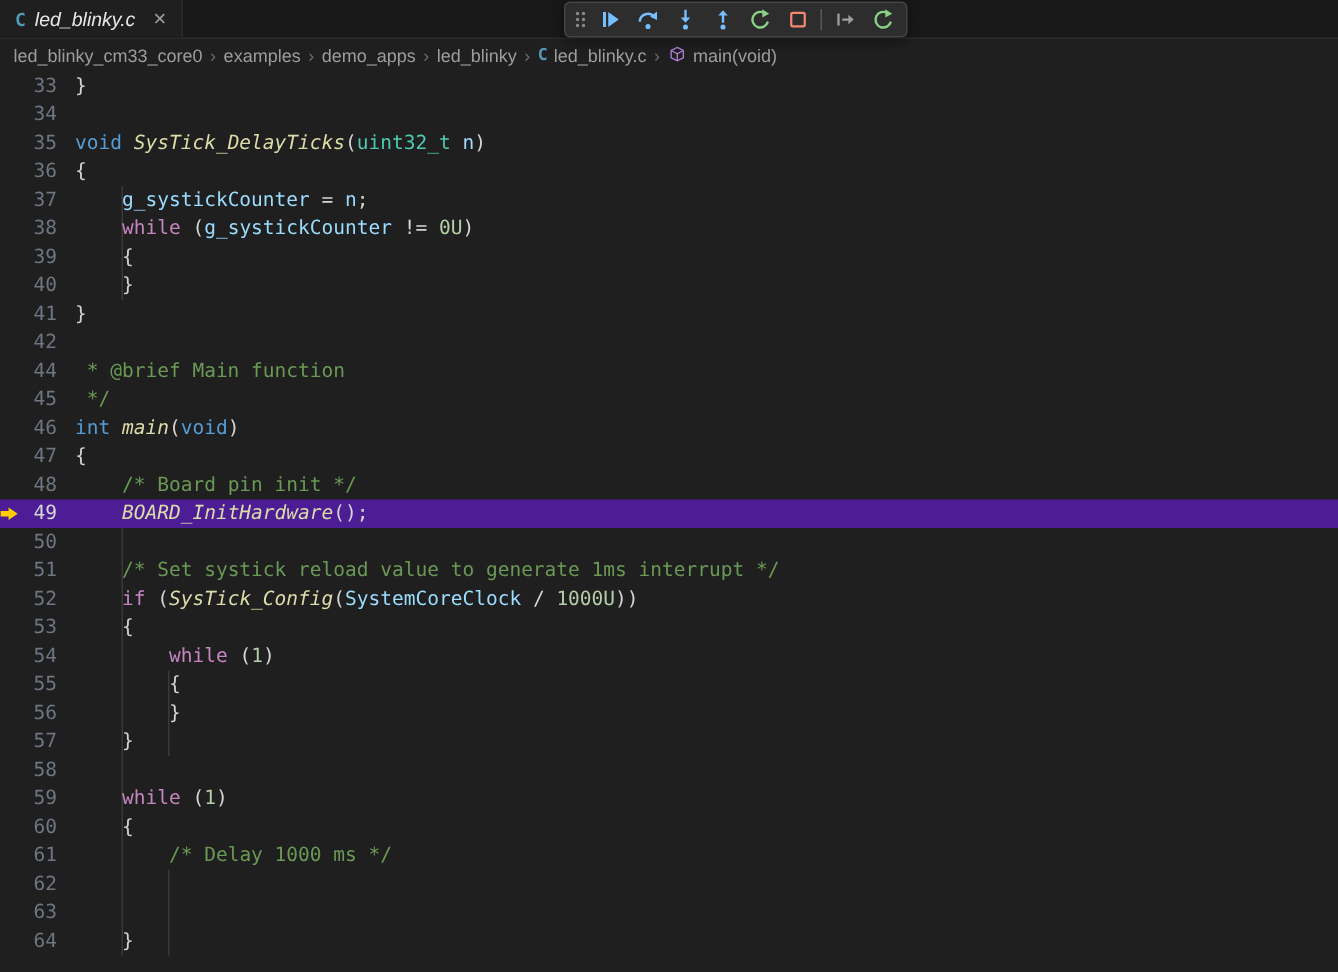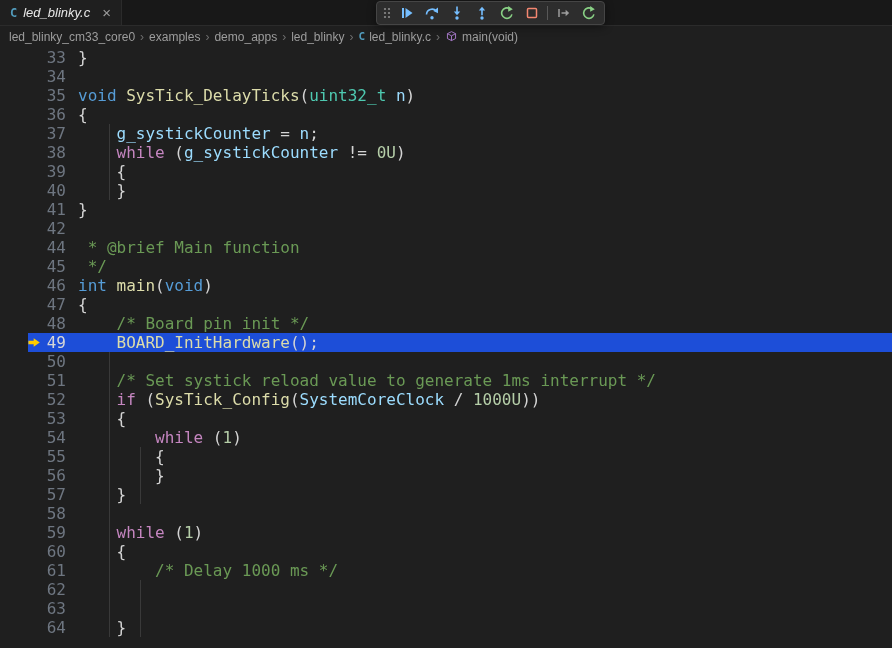--- a/index.html
+++ b/index.html
@@ -26,33 +26,33 @@
   
   .breadcrumb { height:22px; display:flex; align-items:center; padding-left:9px;
                 font-size:12px; color:#9d9d9d; background:#1f1f1f; }
   .crumb { display:flex; align-items:flex-start; gap:4px; cursor:pointer; }
   .crumb-sep { color:#6e6e6e; margin:0 5px; font-size:12px; }
   .method-icon { color:#b180d7; display:flex; }
   .breadcrumb .lang-icon { font-size:11px; }
 
   
   .editor { position:relative; height:600px; overflow:hidden;
-            font-family:"DejaVu Sans Mono","Liberation Mono",monospace; font-size:16px; color:#d4d4d4;margin-left:28px; }
+            font-family:"DejaVu Sans Mono","Liberation Mono",monospace; font-size:13px; color:#d4d4d4; }
   .lines { position:relative; z-index:1; }
   .code-row { display:flex; height:19px; line-height:19px; }
-  .code-row.current { background:#1d4ed8; }
+  .code-row.current { background:#4c1d95; }
   .glyph { width:14px; flex:none; display:flex; align-items:center; }
   .lnum { width:24px; flex:none; text-align:right; color:#6e7681; cursor:pointer; }
   .code-row.current .lnum { color:#d7d7d7; }
   .code { padding-left:12px; white-space:pre; }
   .guide { position:absolute; width:1px; background:#393939; z-index:0; }
 
   .tk-kw   { color:#569cd6; }
   .tk-ctrl { color:#c586c0; }
-  .tk-fn   { color:#dcdcaa; }
+  .tk-fn   { color:#dcdcaa;font-style:italic; }
   .tk-type { color:#4ec9b0; }
   .tk-var  { color:#9cdcfe; }
   .tk-num  { color:#b5cea8; }
   .tk-cm   { color:#6a9955; }
   .tk-pn   { color:#d4d4d4; }
 </style>
 </head>
 <body>
 
 <div class="tabbar">

